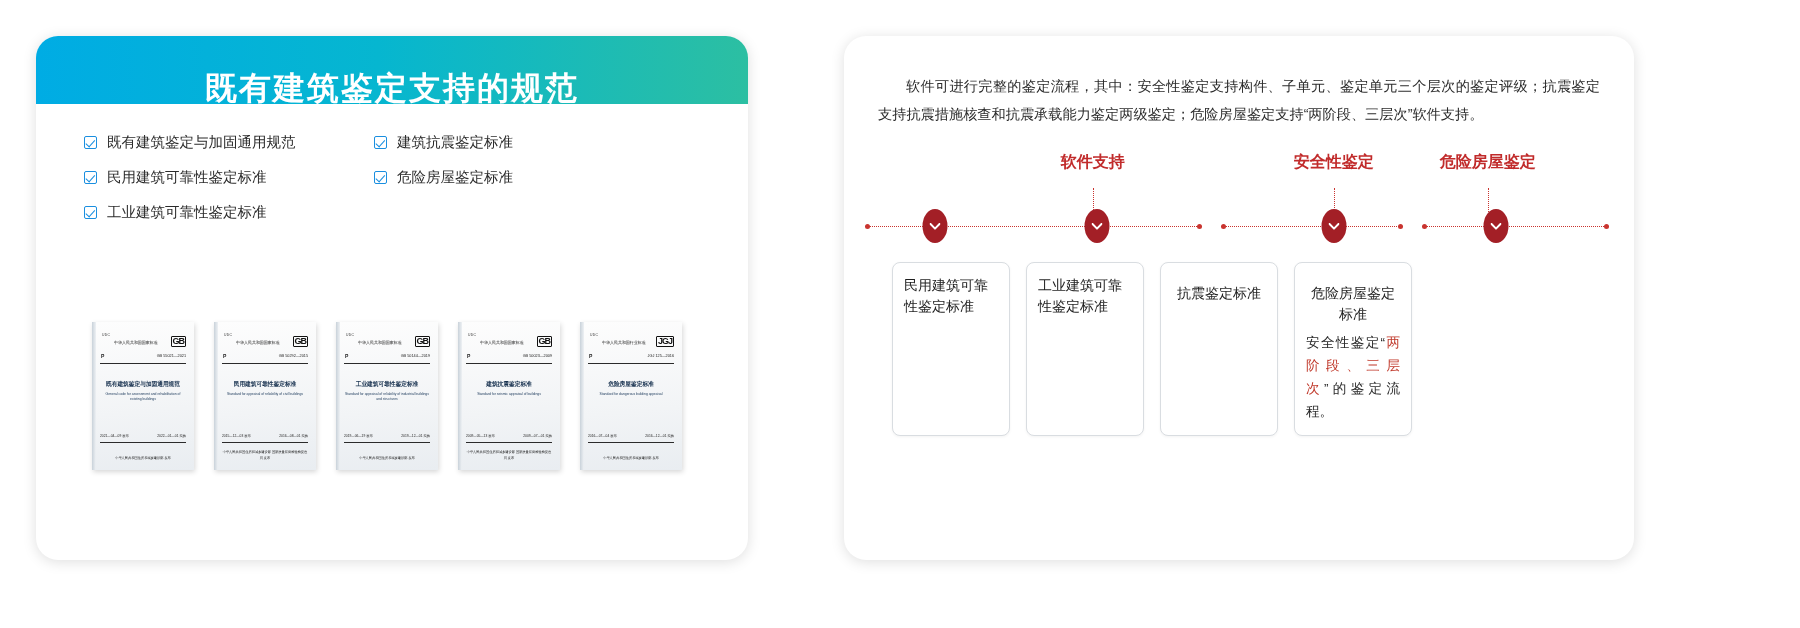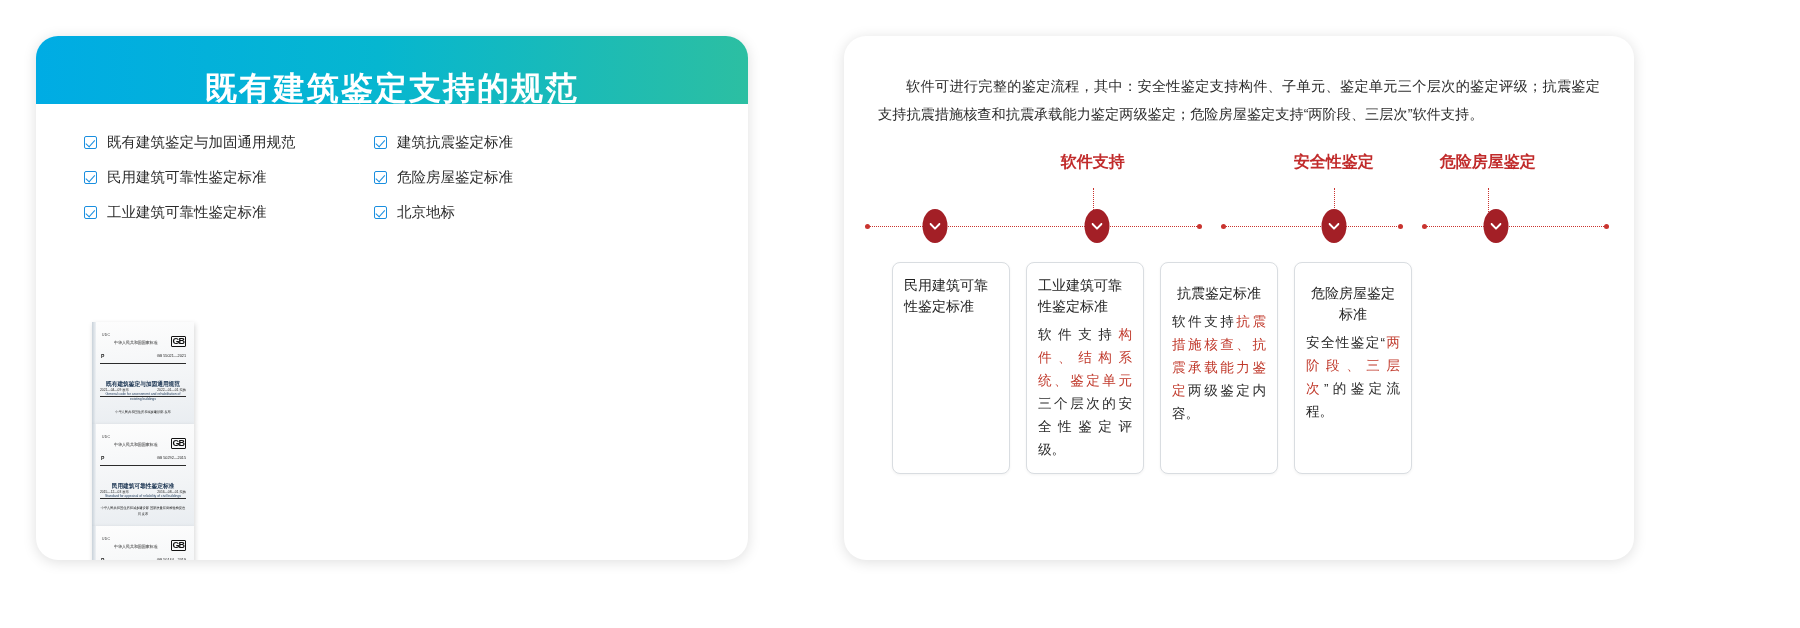--- a/index.html
+++ b/index.html
@@ -100,21 +100,20 @@
 
   
   .shelf {
     position: absolute;
     left: 56px;
     top: 218px;
     width: 610px;
     height: 170px;
     display: flex;
     align-items: flex-start;
-    flex-direction: column;
   }
   .book {
     position: relative;
     width: 102px;
     height: 148px;
     background: linear-gradient(175deg, #fdfdfd 0%, #f2f4f6 60%, #e9edf1 100%);
     box-shadow: 1px 2px 5px rgba(0,0,0,0.16);
     margin-right: 20px;
     box-sizing: border-box;
     overflow: hidden;
@@ -343,24 +342,20 @@
             <span class="check-box"></span>
             <span>民用建筑可靠性鉴定标准</span>
           </div>
           <div class="check-item">
             <span class="check-box"></span>
             <span>危险房屋鉴定标准</span>
           </div>
           <div class="check-item">
             <span class="check-box"></span>
             <span>工业建筑可靠性鉴定标准</span>
-          </div>
-          <div class="check-item">
-            <span class="check-box"></span>
-            <span>北京地标</span>
           </div>
         </div>
       <div class="shelf" id="shelf">
           <div class="book">
             <span class="spine"></span>
             <span class="bk-udc">UDC</span>
             <span class="bk-nation">中华人民共和国国家标准</span>
             <span class="bk-gb">GB</span>
             <span class="bk-p">P</span>
             <span class="bk-code">GB 55021—2021</span>
@@ -489,25 +484,23 @@
                 <path d="M1 1 L5.5 5.6 L10 1" fill="none" stroke="#ffffff" stroke-width="2" stroke-linecap="round" stroke-linejoin="round"></path>
               </svg>
             </div>
           </div>
         <div class="cards" id="cards">
             <div class="card">
               <div class="card-title">民用建筑可靠性鉴定标准</div>
             </div>
             <div class="card">
               <div class="card-title">工业建筑可靠性鉴定标准</div>
-              <div class="card-text"><span>软件支持</span><span class="hl">构件、结构系统、鉴定单元</span><span>三个层次的安全性鉴定评级。</span></div>
             </div>
             <div class="card">
               <div class="card-title center">抗震鉴定标准</div>
-              <div class="card-text"><span>软件支持</span><span class="hl">抗震措施核查、抗震承载能力鉴定</span><span>两级鉴定内容。</span></div>
             </div>
             <div class="card">
               <div class="card-title center">危险房屋鉴定标准</div>
               <div class="card-text"><span>安全性鉴定“</span><span class="hl">两阶段、三层次</span><span>”的鉴定流程。</span></div>
             </div>
           </div>
       </div>
     </div>
   </section>
 

